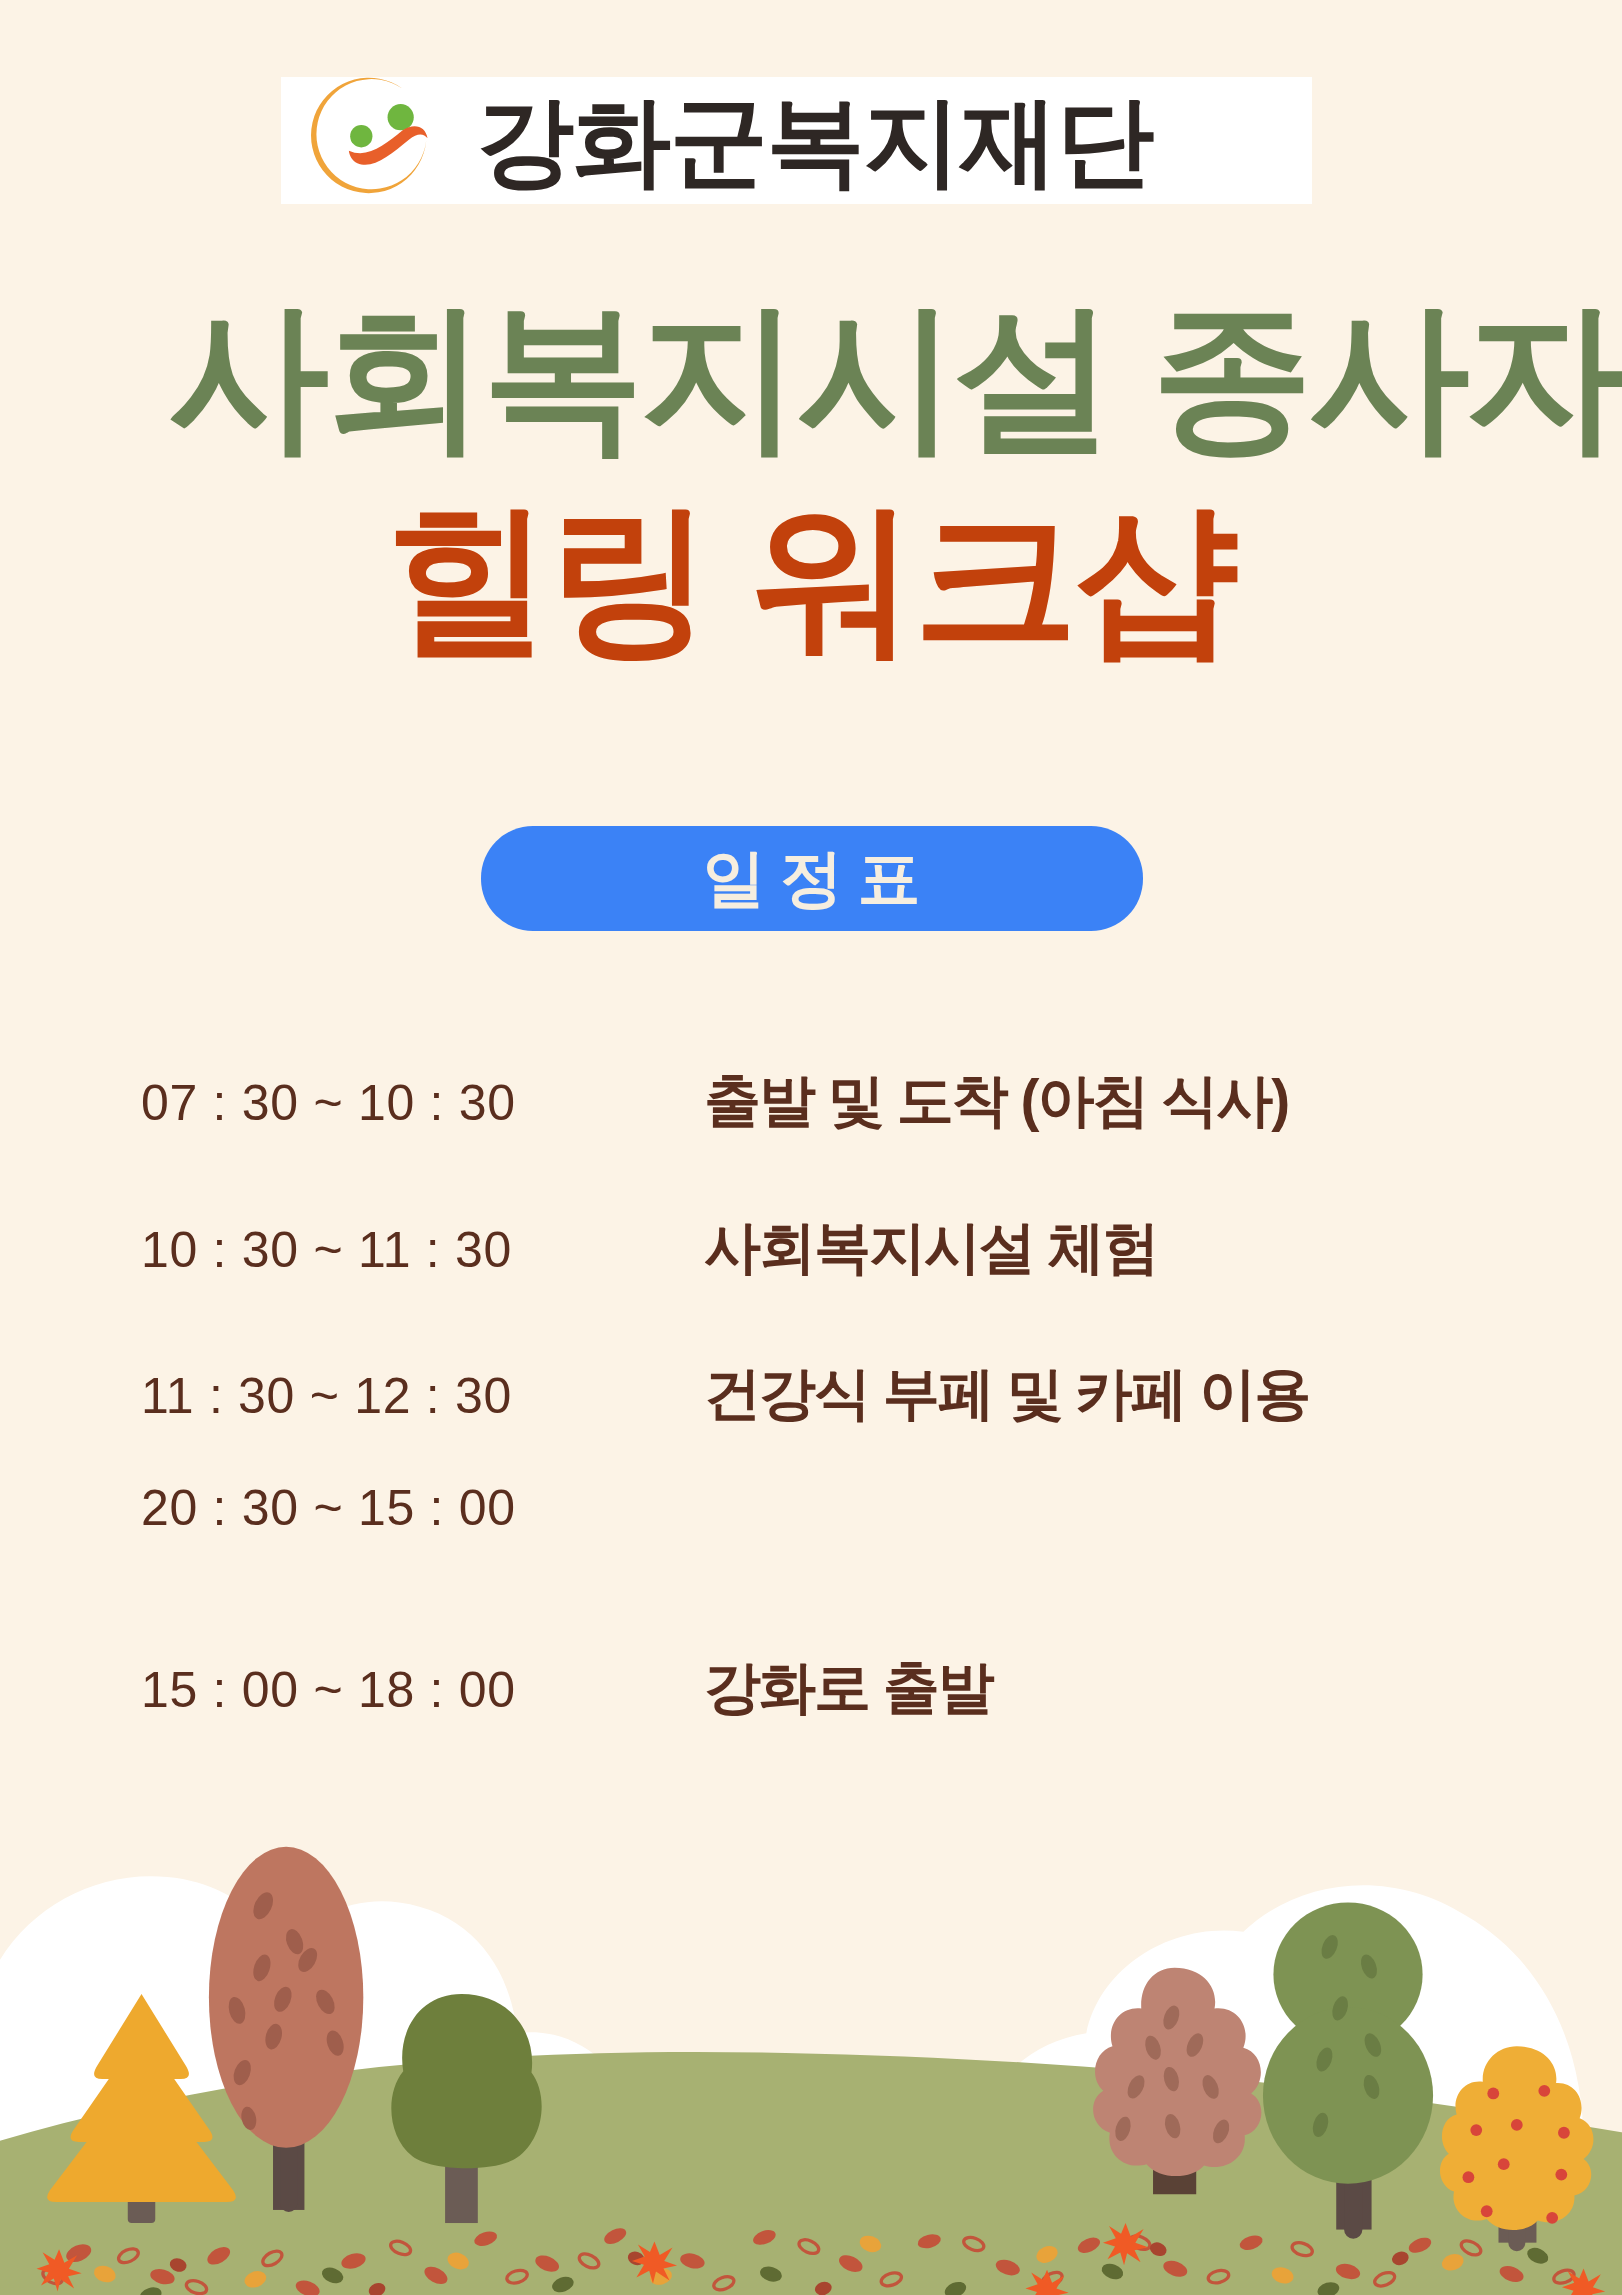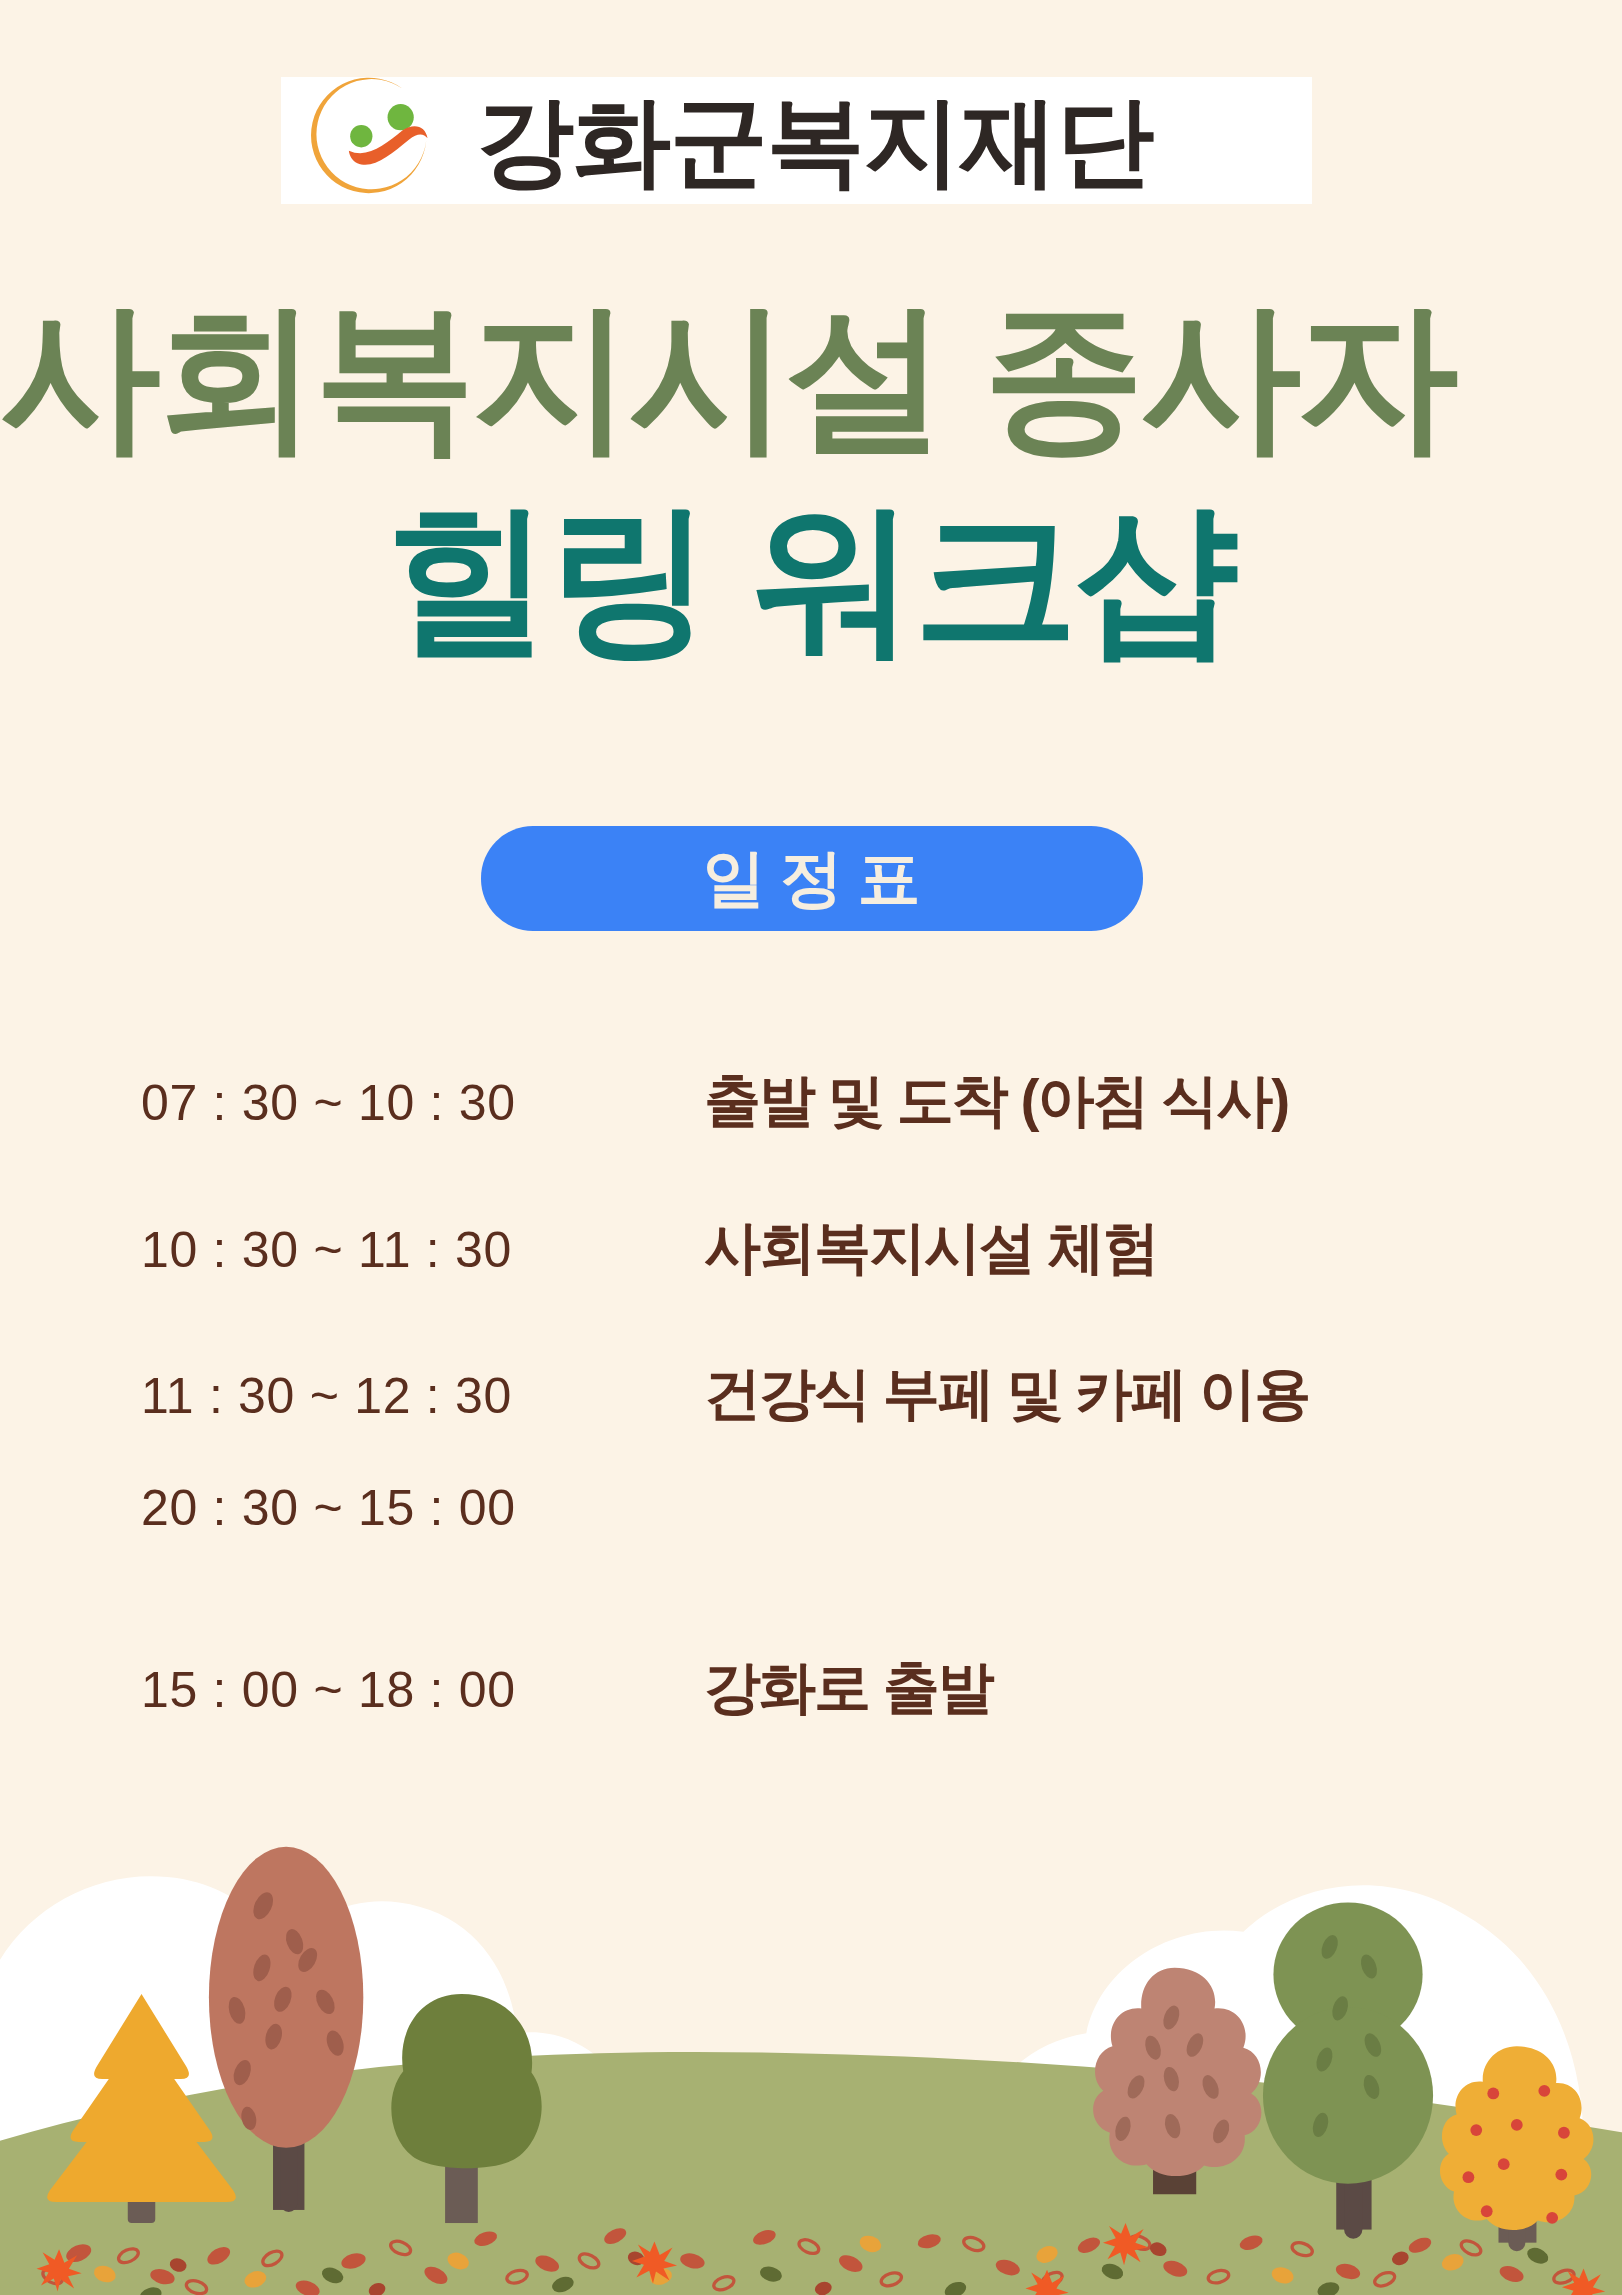--- a/index.html
+++ b/index.html
@@ -21,27 +21,27 @@
   .logo-mark{ position:relative; width:141px; height:141px; flex:0 0 141px; }
   .logo-mark svg{ display:block; width:141px; height:141px; }
   .logo-word{
     margin-left:36px; font-size:98px; font-weight:bold; color:#2E2724;
     letter-spacing:-1.3px; line-height:1; white-space:nowrap;
     font-family:"Liberation Sans", sans-serif;
   }
 
   
   .title1{
-    position:absolute; left:0; right:0; top:296px; text-align:left;
+    position:absolute; left:0; right:0; top:296px; text-align:right;
     font-size:161px; font-weight:bold; color:#6B8355; line-height:1.0;
     letter-spacing:-3.9px; white-space:nowrap;
   }
   .title2{
     position:absolute; left:0; right:0; top:497px; text-align:center;
-    font-size:164px; font-weight:bold; color:#0f766e; line-height:1.0;
+    font-size:164px; font-weight:bold; color:#c2410c; line-height:1.0;
     letter-spacing:-2.6px; white-space:nowrap;
   }
 
   
   .badge-wrap{ position:absolute; left:0; right:0; top:826px; display:flex; justify-content:center; }
   .badge{
     background:#3b82f6; color:#F6EEDF; border-radius:52px;
     width:662px; height:105px; display:flex; align-items:center; justify-content:center;
     font-size:63px; font-weight:bold; letter-spacing:14.4px; text-indent:14.4px;
     box-sizing:border-box;

